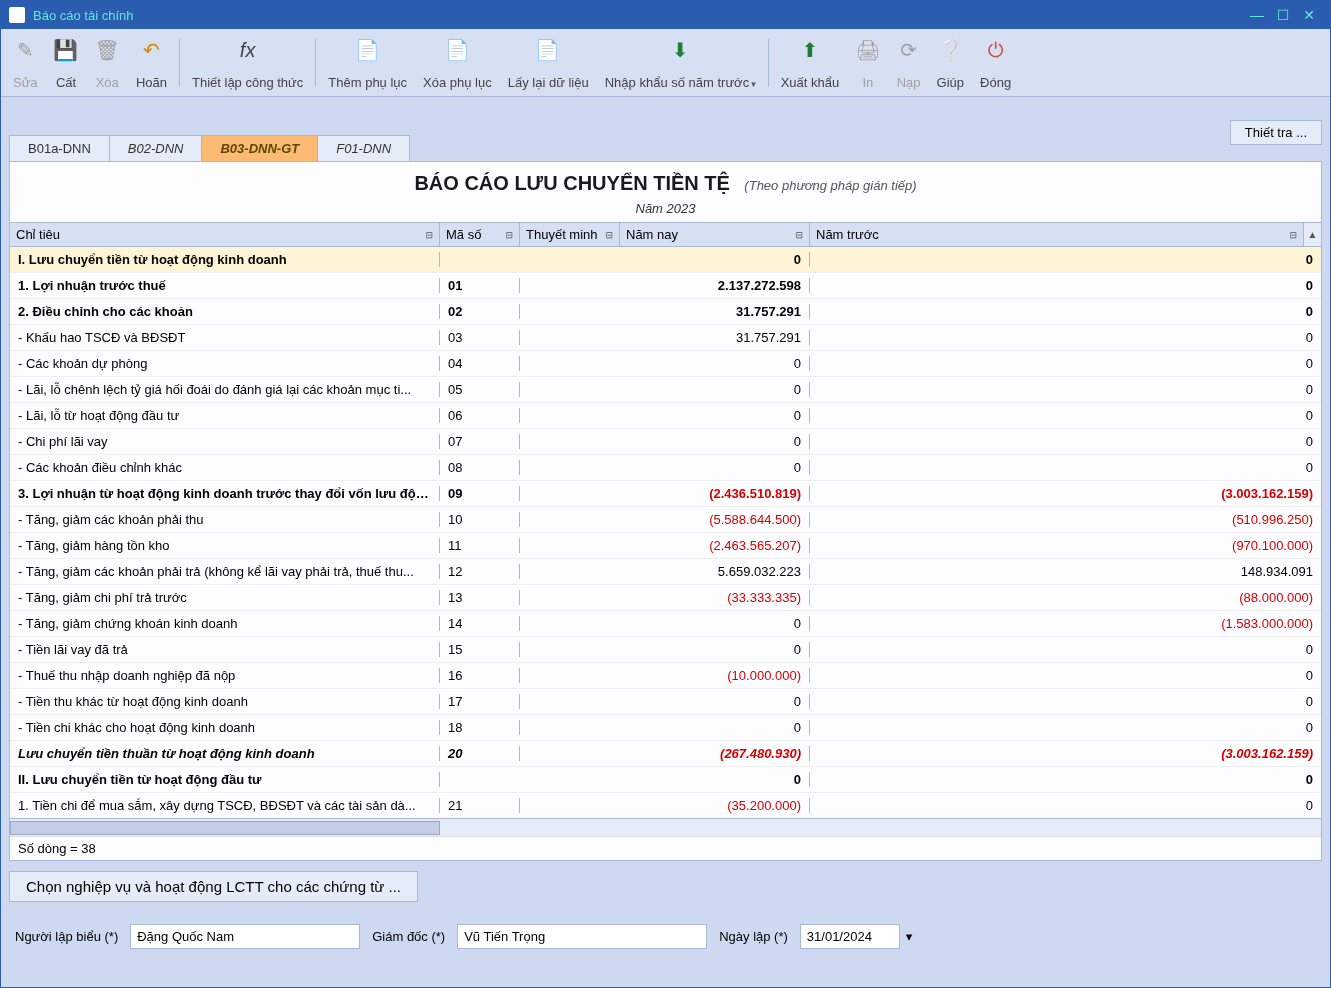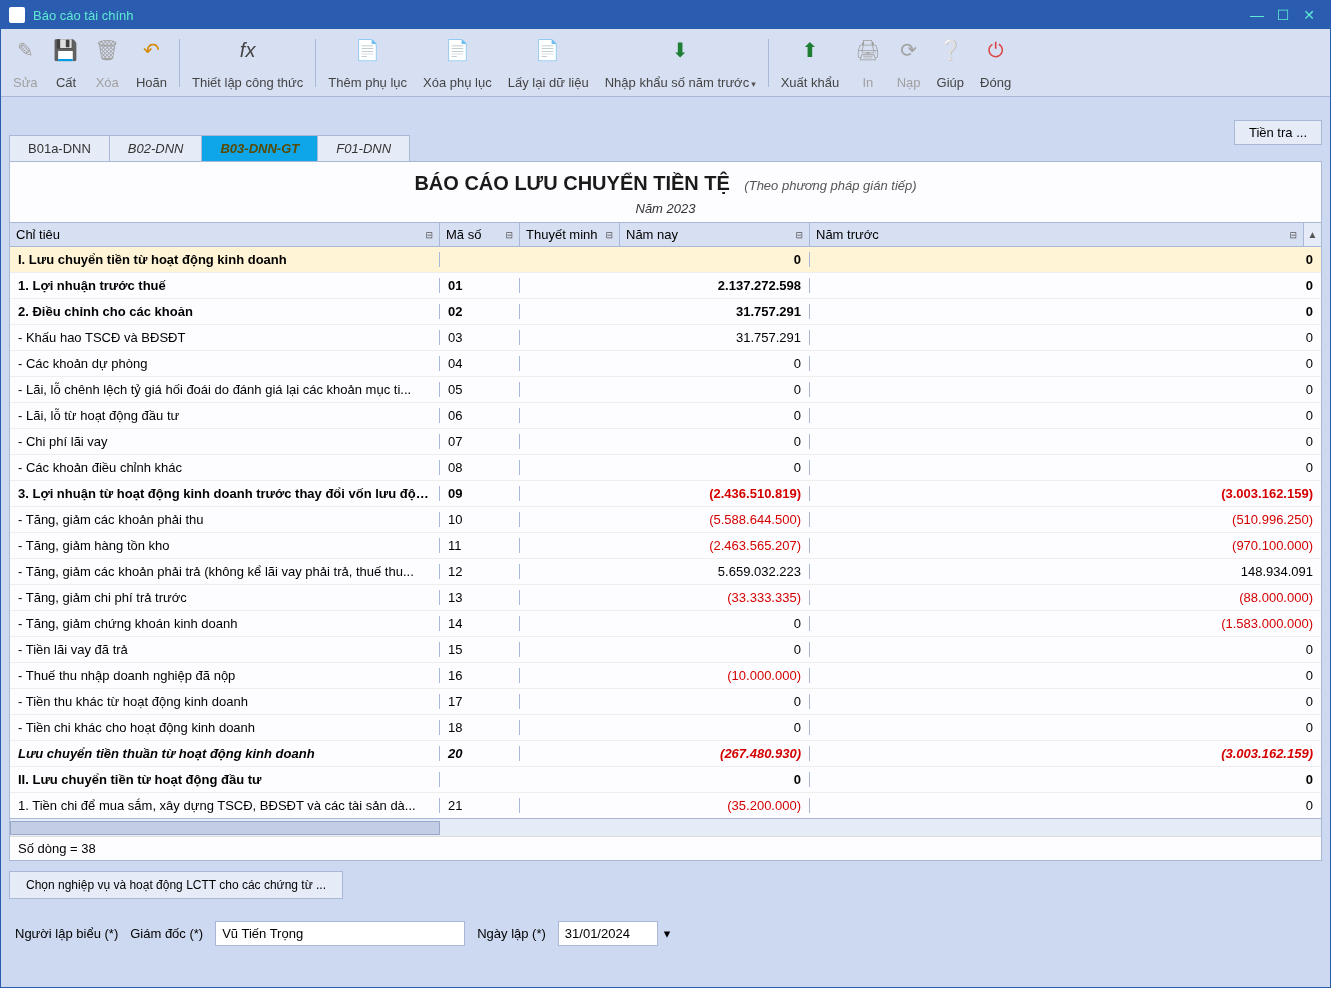--- a/index.html
+++ b/index.html
@@ -21,21 +21,21 @@
 .dd-arrow { font-size: 9px; margin-left: 2px; vertical-align: middle; color:#555;}
 
 
 .content { padding: 6px 8px; }
 
 
 .tabrow { display: flex; align-items: center; }
 .tabs { display: flex; }
 .tab { padding: 5px 18px; font-size: 13px; color: #333; background: #e6ecf7; border: 1px solid #aab8d8; border-bottom: none; cursor: pointer; position: relative; margin-top: 32px; }
 .tab + .tab { margin-left: -1px; font-style: italic; }
-.tab.active { background: #0ea5e9; font-weight: bold; color: #5a4a00; }
+.tab.active { background: #fdba74; font-weight: bold; color: #5a4a00; }
 .tabrow .flex { flex: 1; }
 .check-btn { padding: 4px 14px; font-size: 13px; background: #e6ecf7; border: 1px solid #aab8d8; cursor: pointer; }
 
 
 .report-panel { border: 1px solid #aab8d8; background: #fdfdff; height: 700px; display: flex; flex-direction: column; }
 .report-header { text-align: center; padding: 10px 0 2px 0; }
 .report-title { font-size: 20px; font-weight: bold; color: #1a1a1a; display: inline; }
 .report-sub { font-size: 13px; font-style: italic; color: #555; margin-left: 10px; }
 .report-year { text-align: center; font-style: italic; font-size: 13px; padding: 4px 0 6px 0; color: #333; }
 
@@ -61,21 +61,21 @@
 .grow.hl { background: #fff5d6; font-weight: bold; }
 .grow.bold { font-weight: bold; }
 .grow.italic { font-style: italic; }
 .neg { color: #d40000; }
 .gfoot-scroll { height: 18px; background: #e6ecf7; border-top:1px solid #aab8d8; position:relative;}
 .gfoot-scroll .thumb { position:absolute; left:0; top:2px; height:14px; width:430px; background:#c3cee6; border:1px solid #9aa8c8;}
 .gfoot { padding: 4px 8px; font-size: 13px; background: #fdfdff; border-top: 1px solid #ddd; }
 
 
 .select-row { padding: 10px 0; }
-.select-btn { padding: 6px 16px; font-size: 12px; background: #e6ecf7; border: 1px solid #aab8d8; cursor: pointer; text-align: center; }
+.select-btn { padding: 6px 16px; font-size: 15px; background: #e6ecf7; border: 1px solid #aab8d8; cursor: pointer; text-align: center; }
 
 
 .bottom-fields { display: flex; align-items: center; gap: 12px; padding: 12px 6px; font-size: 13px; }
 .bottom-fields label { white-space: nowrap; }
 .bottom-fields input { padding: 4px 6px; font-size: 13px; border: 1px solid #aab8d8; background: #fff; }
 .date-wrap { display: flex; align-items: center; }
 .date-wrap .dd { padding: 0 6px; cursor: pointer; }
 </style>
 </head>
 <body>
@@ -153,21 +153,21 @@
 
 <div class="content">
   <div class="tabrow">
     <div class="tabs" id="tabs">
         <div class="tab">B01a-DNN</div>
         <div class="tab">B02-DNN</div>
         <div class="tab active">B03-DNN-GT</div>
         <div class="tab">F01-DNN</div>
       </div>
     <div class="flex"></div>
-    <button class="check-btn">Tiền tra ...</button>
+    <button class="check-btn">Thiết tra ...</button>
   </div>
 
   <div class="report-panel">
     <div class="report-header">
       <span class="report-title">BÁO CÁO LƯU CHUYỂN TIỀN TỆ</span>
       <span class="report-sub">(Theo phương pháp gián tiếp)</span>
     </div>
     <div class="report-year">Năm 2023</div>
 
     <div class="ghead">
@@ -355,20 +355,21 @@
       </div>
     <div class="gfoot">Số dòng = 38</div>
   </div>
 
   <div class="select-row">
     <button class="select-btn">Chọn nghiệp vụ và hoạt động LCTT cho các chứng từ ...</button>
   </div>
 
   <div class="bottom-fields">
     <label>Người lập biểu (*)</label>
+    <input type="text" style="width: 230px;" value="Đặng Quốc Nam">
     <label>Giám đốc (*)</label>
     <input type="text" style="width: 250px;" value="Vũ Tiến Trọng">
     <label>Ngày lập (*)</label>
     <div class="date-wrap">
       <input type="text" style="width: 100px;" value="31/01/2024">
       <span class="dd">▾</span>
     </div>
   </div>
 </div>
 

